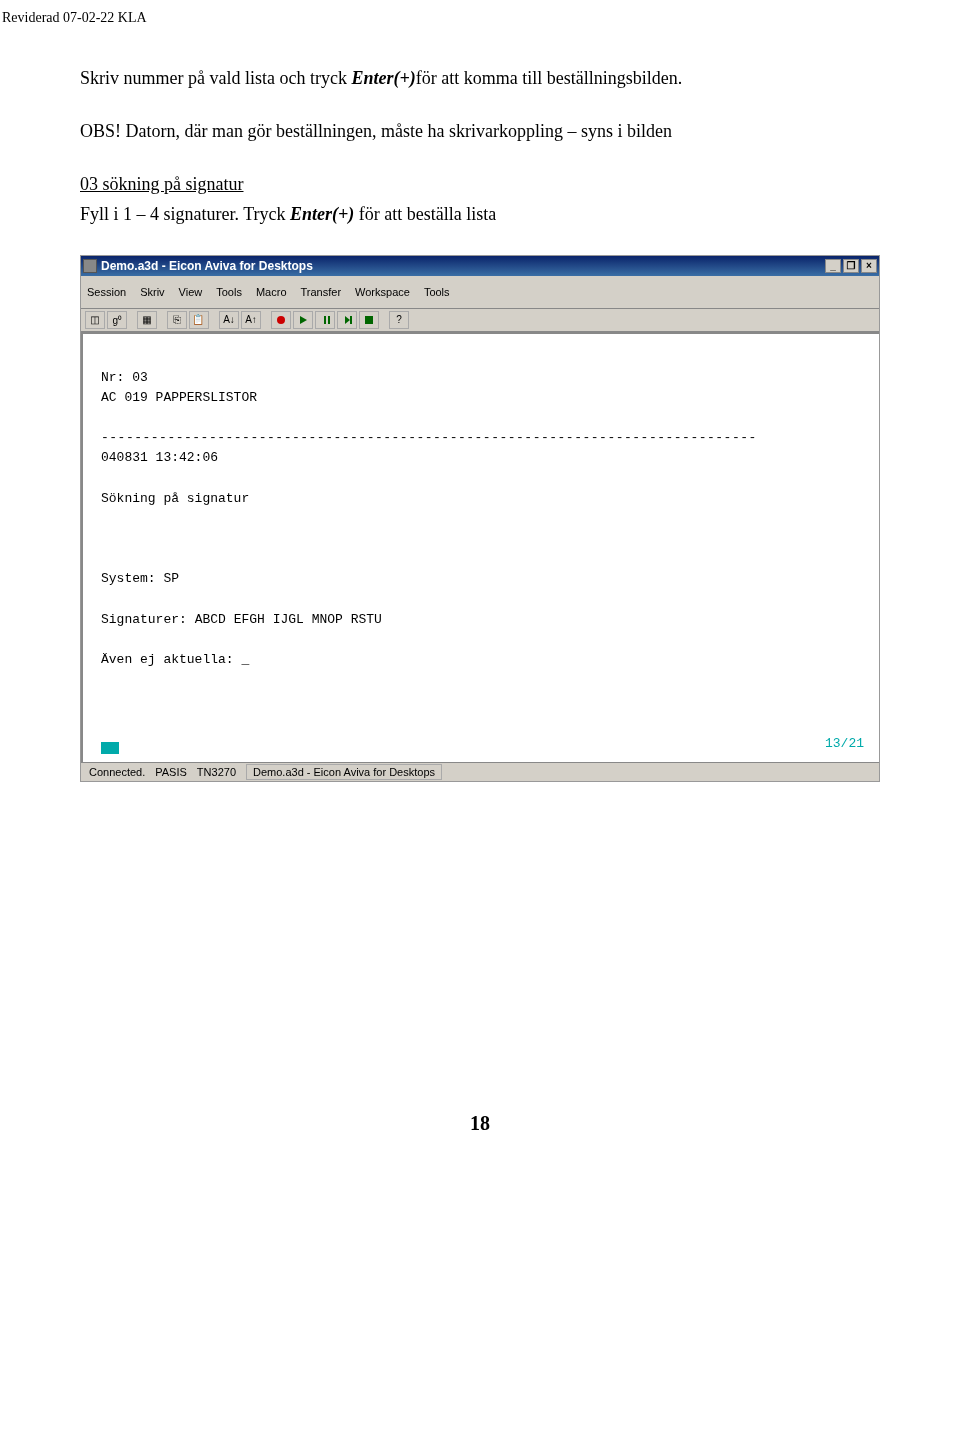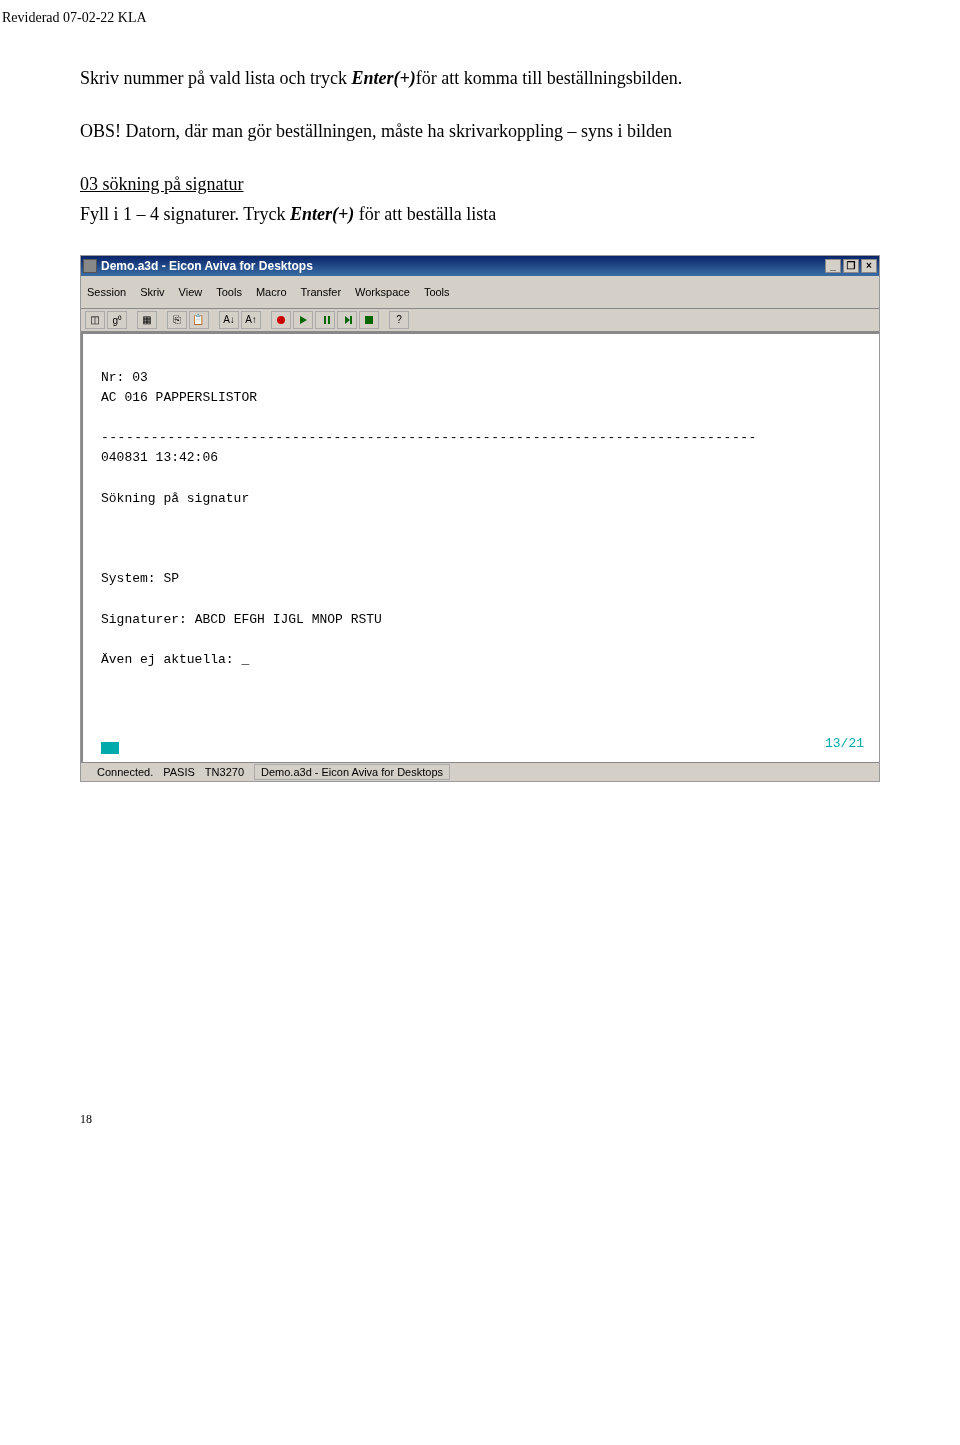--- a/index.html
+++ b/index.html
@@ -142,32 +142,33 @@
     display: inline-block;
     width: 18px; height: 12px;
     background: #0aa;
   }
   .statusbar {
     background: #d4d0c8;
     display: flex;
     align-items: center;
     font-size: 11px;
     border-top: 1px solid #888;
-    padding: 1px 16px;
+    padding: 1px 8px;
     gap: 10px;
   }
   .status-box {
     border: 1px solid #aaa;
     padding: 1px 6px;
     background: #d4d0c8;
   }
   .page-number {
-    text-align: left;
+    text-align: center;
     margin-top: 330px;
-    font-size: 12px;
+    font-size: 20px;
+    font-weight: bold;
   }
 </style>
 </head>
 <body>
 
 <div class="page-header">Reviderad 07-02-22 KLA</div>
 
 <div class="content">
 
   <p class="para">
@@ -217,21 +218,21 @@
       <div class="tb-btn record"></div>
       <div class="tb-btn play"></div>
       <div class="tb-btn pause"></div>
       <div class="tb-btn next"></div>
       <div class="tb-btn stop"></div>
       <div class="tb-sep"></div>
       <div class="tb-btn">?</div>
     </div>
 
     <div class="terminal">
-<div class="row-spread"><span><span>Nr:</span> <span>03</span></span><span>AC 016 PAPPERSLISTOR</span></div>
+<div class="row-spread"><span><span>Nr:</span> <span>03</span></span><span>AC 019 PAPPERSLISTOR</span></div>
 <span class="dashline">-------------------------------------------------------------------------------</span>
 <div class="row-spread"><span></span><span>040831 13:42:06</span></div>
 <span>Sökning på signatur</span>
 
 
 
 <span>System:</span> <span>SP</span>
 
 <span>Signaturer:</span> <span>ABCD EFGH IJGL MNOP RSTU</span>
 

